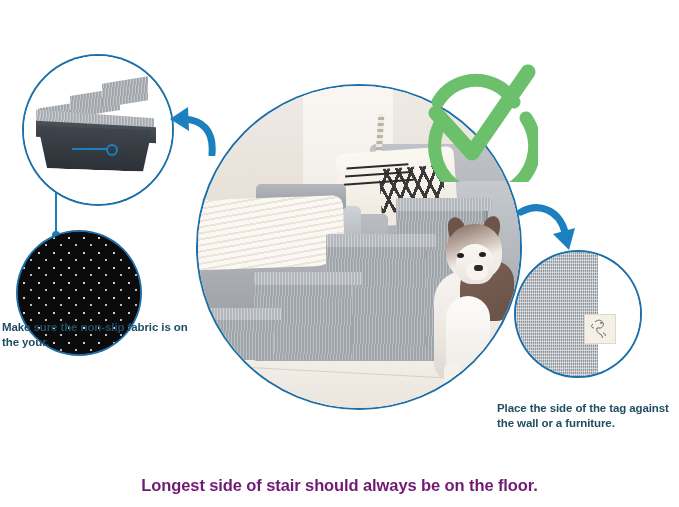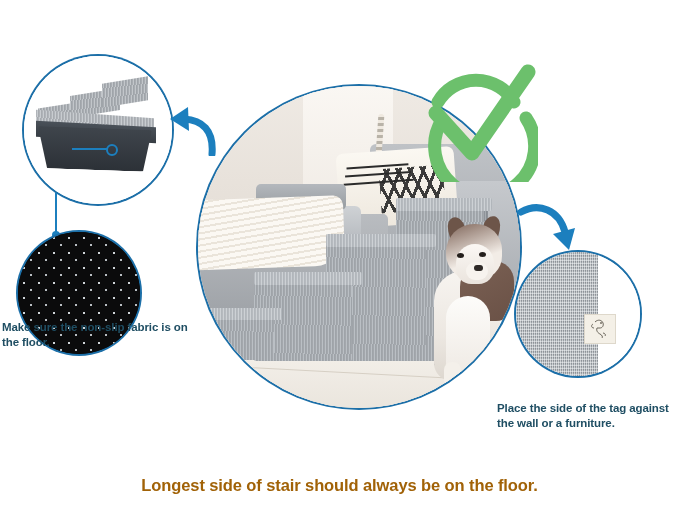--- a/index.html
+++ b/index.html
@@ -13,21 +13,21 @@
   
   .title{
     position:absolute;left:0;top:2px;width:679px;text-align:center;
     font-size:35px;font-weight:bold;color:#1b75bb;letter-spacing:-0.3px;
     line-height:42px;white-space:nowrap;
   }
 
   
   .bottom-caption{
     position:absolute;left:0;top:476px;width:679px;text-align:center;
-    font-size:16.5px;font-weight:bold;color:#a16207;letter-spacing:-0.1px;
+    font-size:16.5px;font-weight:bold;color:#701a75;letter-spacing:-0.1px;
     white-space:nowrap;
   }
 
   
   .ring{position:absolute;border-radius:50%;overflow:hidden;
         box-shadow:0 0 0 2px #1c6fa8;background:#fff;}
 
   
   #photo-circle{left:198px;top:86px;width:322px;height:322px;}
   .photo{position:absolute;left:0;top:0;width:322px;height:322px;}
@@ -253,21 +253,21 @@
       <div class="pointer-line"></div>
       <div class="pointer-dot"></div>
     </div>
   </div>
   <div class="connector"></div>
   <div class="connector-dot"></div>
 
   <div class="ring" id="inset-fabric">
     <div class="fabric"></div>
   </div>
-  <div class="cap" id="cap-fabric">Make sure the non-slip fabric is on the floor.</div>
+  <div class="cap" id="cap-fabric">Make sure the non-slip fabric is on the your.</div>
 
   <div class="ring" id="inset-tag">
     <div class="tag-fabric"></div>
     <div class="tag-white"></div>
     <div class="tag-label"></div>
     <svg class="tag-logo" viewBox="0 0 26 24">
       <path d="M9 6 c3 -3 7 -2 8 1 c1 3 -1 5 -3 5 l-3 0" fill="none" stroke="#6b665c" stroke-width="1"></path>
       <path d="M11 12 c-1 3 1 5 3 6 c2 1 3 3 2 4" fill="none" stroke="#6b665c" stroke-width="1"></path>
       <path d="M7 8 c-2 1 -2 4 1 4" fill="none" stroke="#6b665c" stroke-width="1"></path>
       <circle cx="15" cy="7" r="0.9" fill="#6b665c"></circle>

